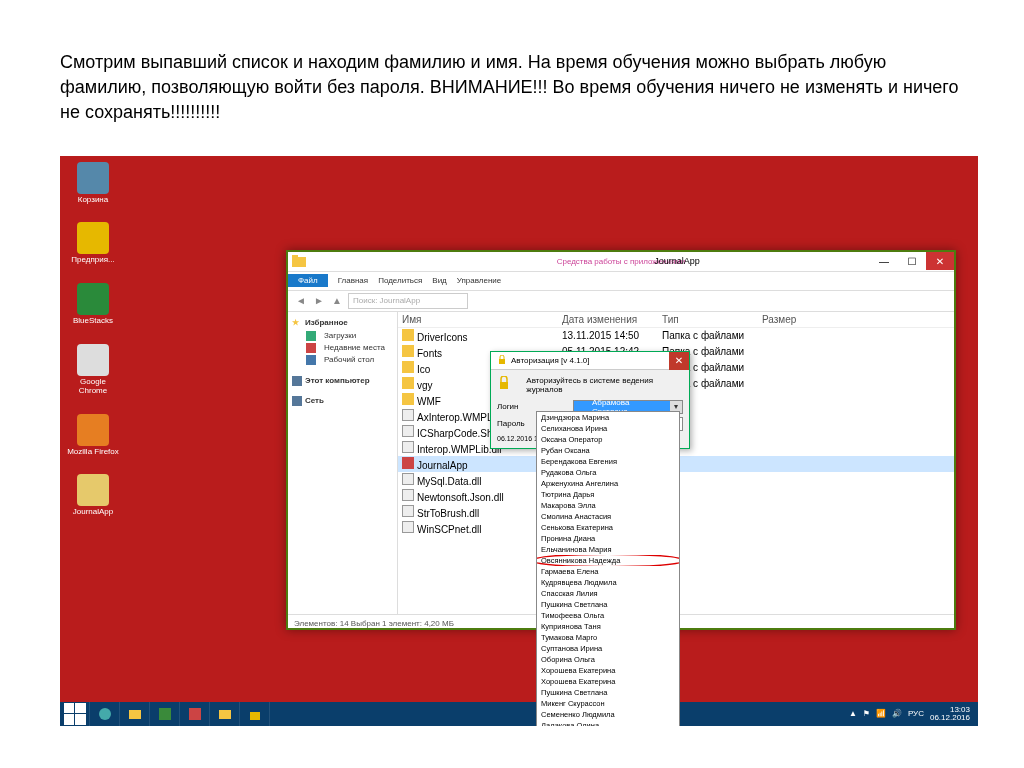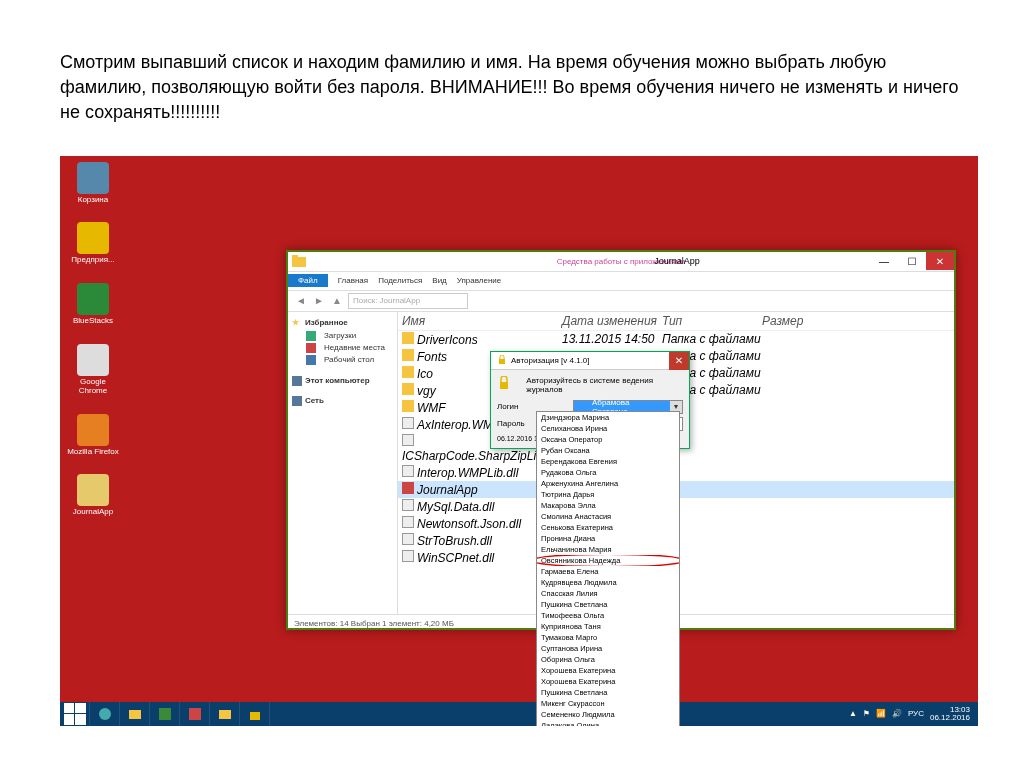--- a/index.html
+++ b/index.html
@@ -39,21 +39,21 @@
   .exp-nav .arr { width: 14px; height: 14px; display: inline-flex; align-items: center; justify-content: center; color: #888; font-size: 10px; }
   .exp-nav .path { flex: 1; border: 1px solid #ccc; height: 16px; padding: 0 4px; display: flex; align-items: center; font-size: 8px; }
   .exp-nav .search { width: 120px; border: 1px solid #ccc; height: 16px; padding: 0 4px; display: flex; align-items: center; font-size: 8px; color: #aaa; }
   
   .exp-body { display: flex; height: 302px; }
   .exp-side { width: 110px; border-right: 1px solid #ddd; padding: 4px; font-size: 8px; }
   .side-group { font-weight: bold; color: #333; margin: 2px 0; display: flex; align-items: center; gap: 3px; }
   .side-item { padding: 1px 0 1px 14px; color: #333; display: flex; align-items: center; gap: 8px; }
   .side-sq { width: 10px; height: 10px; display: inline-block; }
   
-  .exp-files { flex: 1; font-size: 12px; position: relative; font-style: italic; }
+  .exp-files { flex: 1; font-size: 10px; position: relative; }
   .files-hdr { display: flex; border-bottom: 1px solid #eee; color: #555; padding: 2px 4px; }
   .col-name { width: 160px; }
   .col-date { width: 100px; }
   .col-type { width: 100px; }
   .col-size { width: 60px; }
   .file-row { display: flex; padding: 1px 4px; align-items: center; }
   .file-row.sel { background: #cce5ff; }
   .file-row .ico { width: 12px; height: 12px; margin-right: 3px; display: inline-block; }
   
   .exp-status { height: 18px; border-top: 1px solid #ddd; font-size: 8px; padding: 2px 6px; color: #555; display: flex; align-items: center; }

